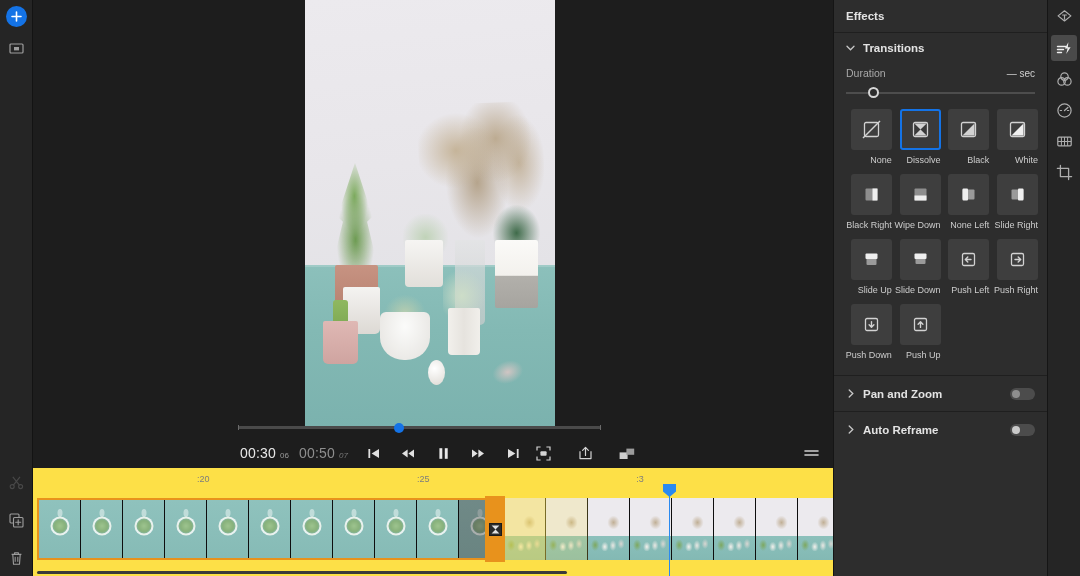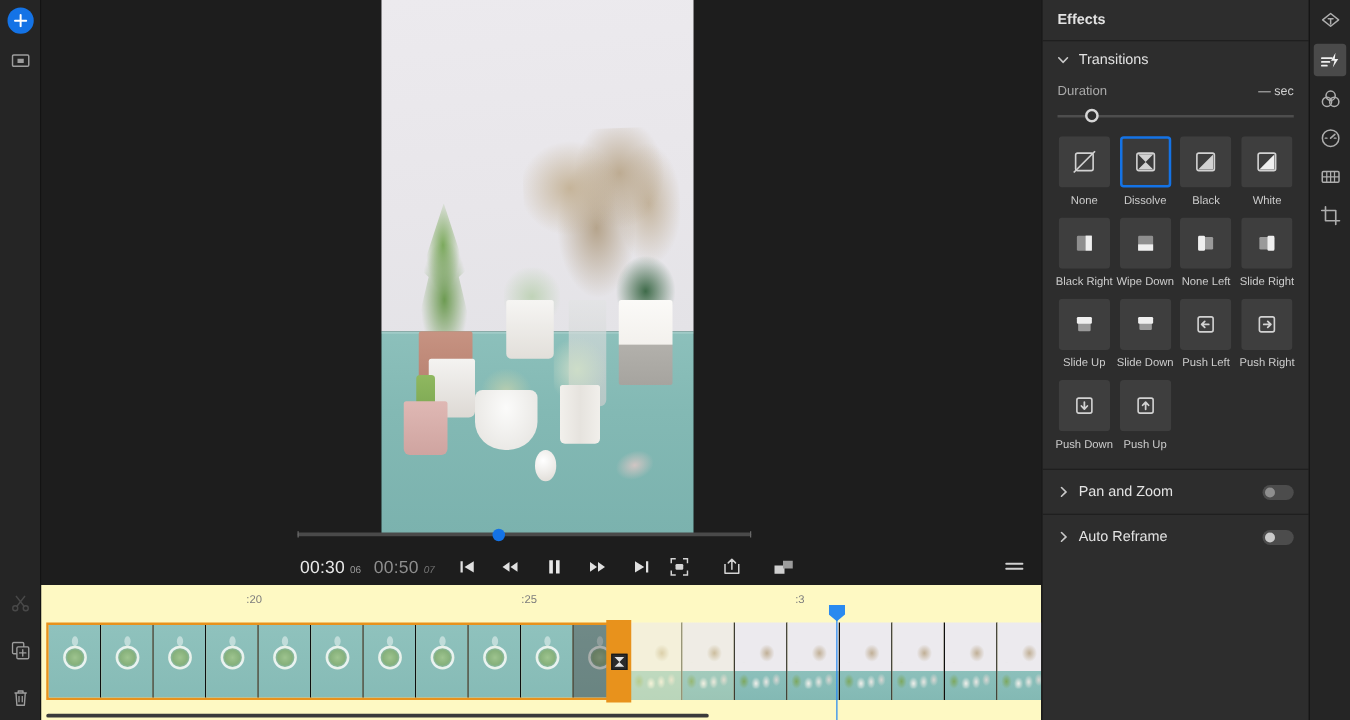--- a/index.html
+++ b/index.html
@@ -100,21 +100,21 @@
   .tc-main { font-size:14px; color:#e8e8e8; letter-spacing:.2px; }
   .tc-fr { font-size:8px; color:#9a9a9a; }
   .tc-total { font-size:14px; color:#8e8e8e; letter-spacing:.2px; margin-left:6px; }
   .tc-total-fr { font-size:8px; color:#777;font-style:italic; }
   .pbtns { position:absolute; left:330px; display:flex; align-items:center; gap:15px; }
   .pb { width:20px; height:20px; display:flex; align-items:center; justify-content:center; cursor:pointer; }
   .rbtns { position:absolute; left:500px; display:flex; align-items:center; gap:22px; }
   .menu-btn { position:absolute; right:12px; width:20px; height:20px; display:flex; align-items:center; justify-content:center; cursor:pointer; }
 
   
-  .timeline { position:absolute; left:33px; right:247px; bottom:0; height:108px; background:#fef9c3; }
+  .timeline { position:absolute; left:33px; right:247px; bottom:0; height:108px; background:#fde047; }
   .ruler { position:absolute; left:0; right:0; top:0; height:22px; }
   .rtick { position:absolute; top:6px; font-size:9px; color:#7d7d7d; }
   .track { position:absolute; left:0; right:0; top:22px; height:72px; }
   .clipstrip { position:absolute; top:8px; height:62px; display:flex; }
   .strip-a { left:4px; border:2px solid #e8921c; border-left:2px solid #e8921c; }
   .thumb { width:42px; height:100%; position:relative; overflow:hidden; border-right:1px solid #0e0e0e; }
   .thumb.teal { background:linear-gradient(180deg,#8fc2bd 0%,#86bbb6 100%); }
   .thumb.teal:after {
     content:""; position:absolute; left:50%; top:44%; transform:translate(-50%,-50%);
     width:15px; height:15px; border-radius:50%; border:2px solid rgba(255,255,255,.82);
@@ -156,35 +156,35 @@
   }
   .tl-scroll { position:absolute; left:4px; bottom:2px; height:3px; width:530px; background:#3a3a3a; border-radius:2px; }
 
   
   .rpanel { position:absolute; right:33px; top:0; width:214px; height:576px;
             background:#2d2d2d; border-left:1px solid #151515; }
   .rp-head { height:33px; display:flex; align-items:center; padding:0 12px;
              border-bottom:1px solid #1f1f1f; }
   .rp-head-t { font-size:11.5px; color:#e3e3e3; font-weight:bold; }
   .sec-head { height:30px; display:flex; align-items:center; gap:8px; padding:0 12px; cursor:pointer; }
-  .sec-title { font-size:11.5px; color:#e3e3e3; font-weight:normal; }
+  .sec-title { font-size:11.5px; color:#e3e3e3; font-weight:bold; }
   .sec-sep { height:1px; background:#1f1f1f; margin:0; }
   .chev { width:9px; height:9px; display:flex; align-items:center; justify-content:center; color:#bdbdbd; }
 
   .dur-row { padding:4px 12px 2px; }
   .dur-line { display:flex; justify-content:space-between; align-items:baseline; }
   .dur-lbl { font-size:10.5px; color:#a9a9a9; }
   .dur-val { font-size:10px; color:#cfcfcf; }
   .slider { position:relative; margin-top:8px; height:12px; }
   .slider-rail { position:absolute; left:0; right:0; top:5px; height:2px; background:#4d4d4d; }
   .slider-knob { position:absolute; left:22px; top:0; width:11px; height:11px; border-radius:50%;
                  border:2px solid #d6d6d6; background:#2d2d2d; cursor:pointer; }
 
   .grid { display:grid; grid-template-columns:repeat(4,1fr); gap:0 0; padding:8px 9px 6px; }
-  .tile { display:flex; flex-direction:column; align-items:center; cursor:pointer; margin-bottom:9px; }
+  .tile { display:flex; flex-direction:column; align-items:flex-end; cursor:pointer; margin-bottom:9px; }
   .tile-box { width:41px; height:41px; background:#3e3e3e; border-radius:3px;
               display:flex; align-items:center; justify-content:center; border:2px solid transparent; }
   .tile.sel .tile-box { border-color:#1473e6; background:#3a3a3a; }
   .tile-lbl { margin-top:5px; font-size:9px; color:#cdcdcd; text-align:center; white-space:nowrap; }
 
   .toggle-row { height:35px; display:flex; align-items:center; padding:0 12px; gap:8px; cursor:pointer; }
   .toggle-row .sec-title { flex:1; }
   .tgl { width:25px; height:12px; border-radius:7px; background:#4c4c4c; position:relative; cursor:pointer; }
   .tgl-dot { position:absolute; left:2px; top:2px; width:8px; height:8px; border-radius:50%; background:#8e8e8e; }
   .tgl.b .tgl-dot { background:#c9c9c9; }

